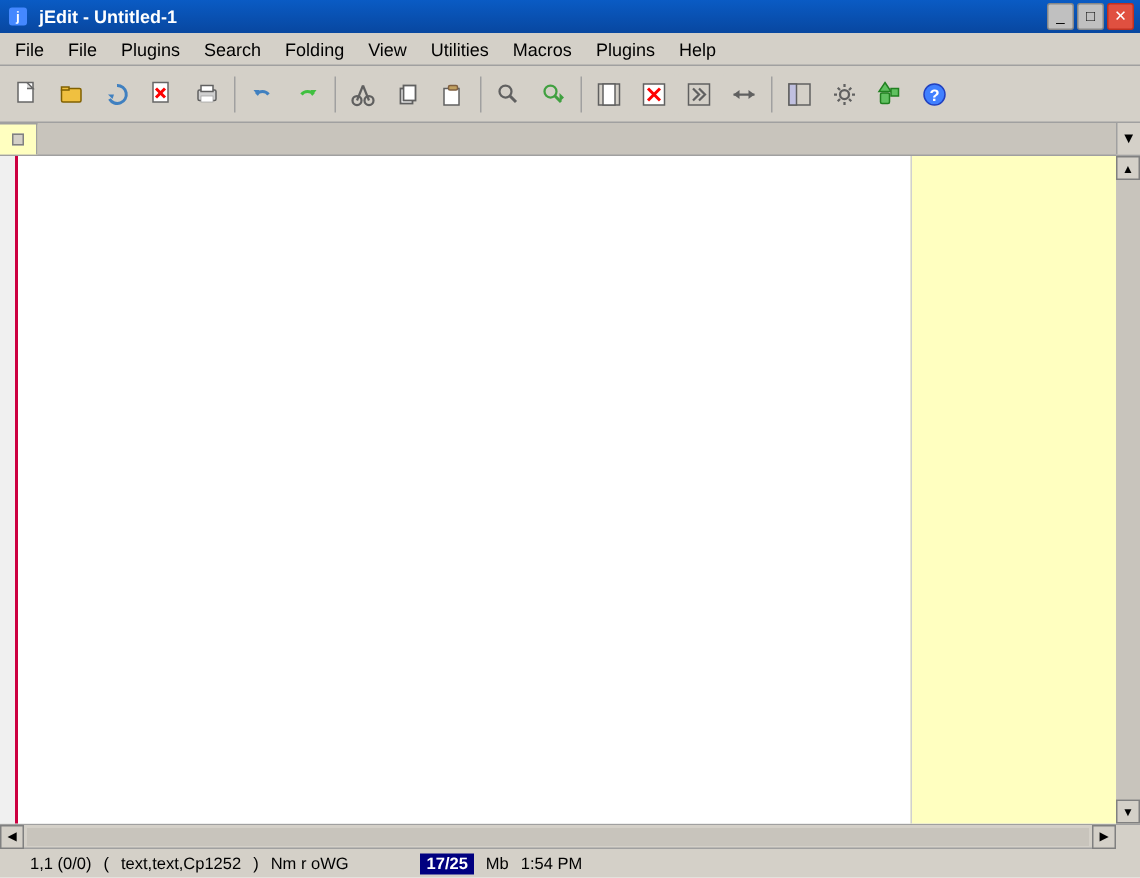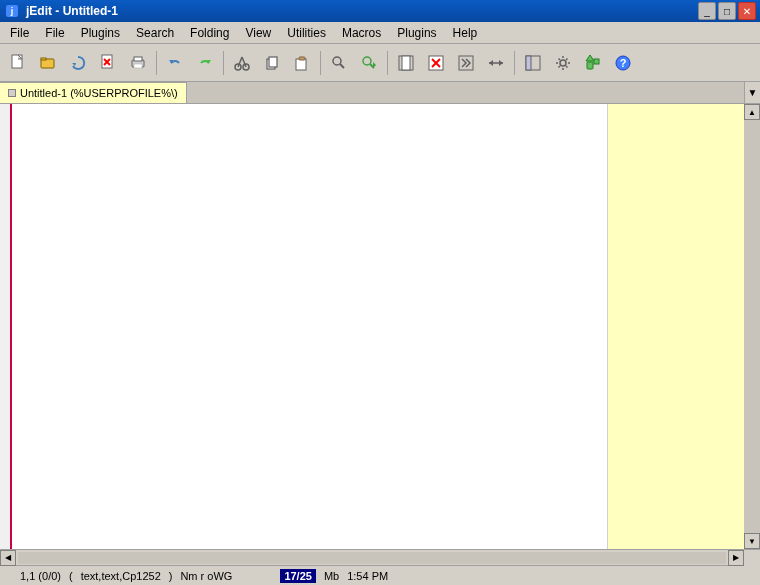--- a/index.html
+++ b/index.html
@@ -392,21 +392,20 @@
     <svg width="18" height="18" viewBox="0 0 18 18">
         <circle cx="9" cy="9" r="7" fill="#4080ff" stroke="#2040c0" stroke-width="1"></circle>
         <text x="9" y="13" text-anchor="middle" fill="white" font-size="11" font-weight="bold">?</text>
       </svg>
   </div>
 </div>
 
 <div class="tab-bar">
   <div class="tab">
     <span class="tab-indicator"></span>
-    <span>Untitled-1 (%USERPROFILE%\)</span>
   </div>
   <div class="tab-scroll">▼</div>
 </div>
 
 <div style="display:flex; flex-direction:row; height: 445px;">
   <div class="editor-wrapper" style="display:flex; flex-direction:row; flex:1; height:100%;">
 
     <div class="left-gutter" style="width:12px; background:#f0f0f0; border-right:2px solid #cc0040; min-height:100%;"></div>
 
     <div class="main-text-area" style="flex:1; background:#ffffff; min-height:100%;"></div>

